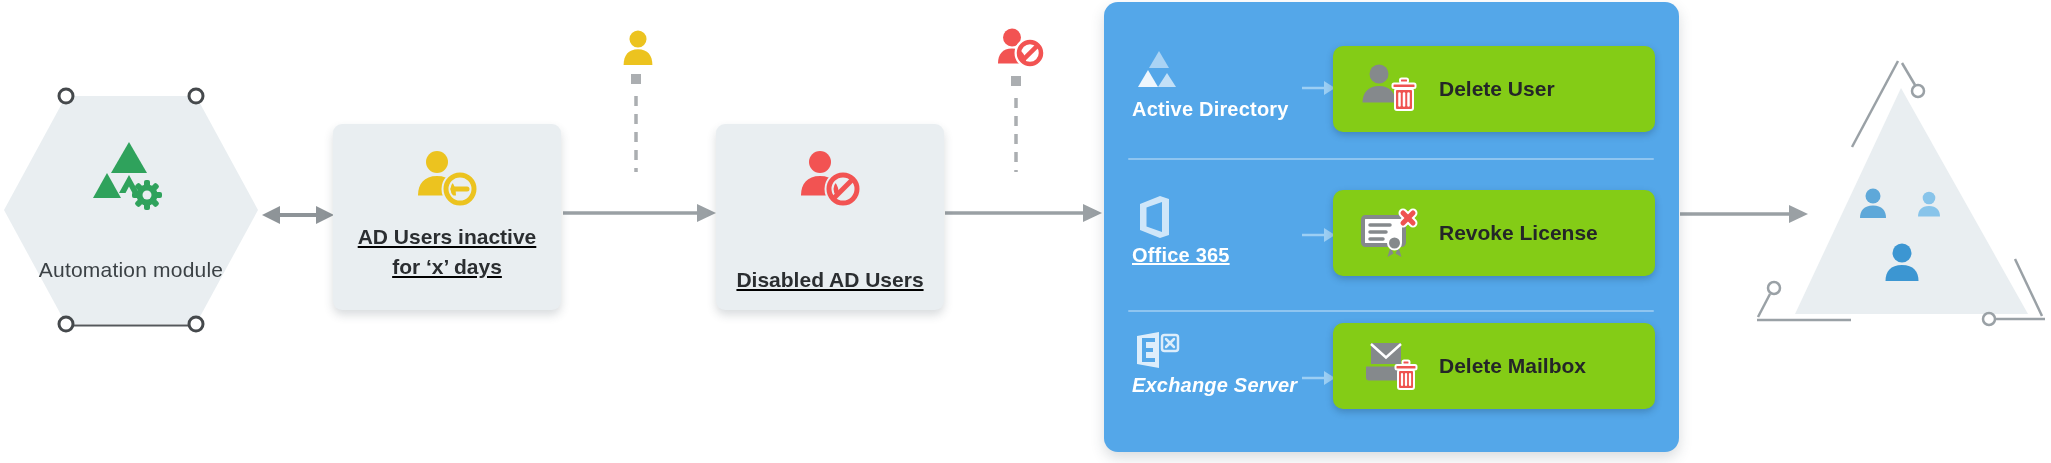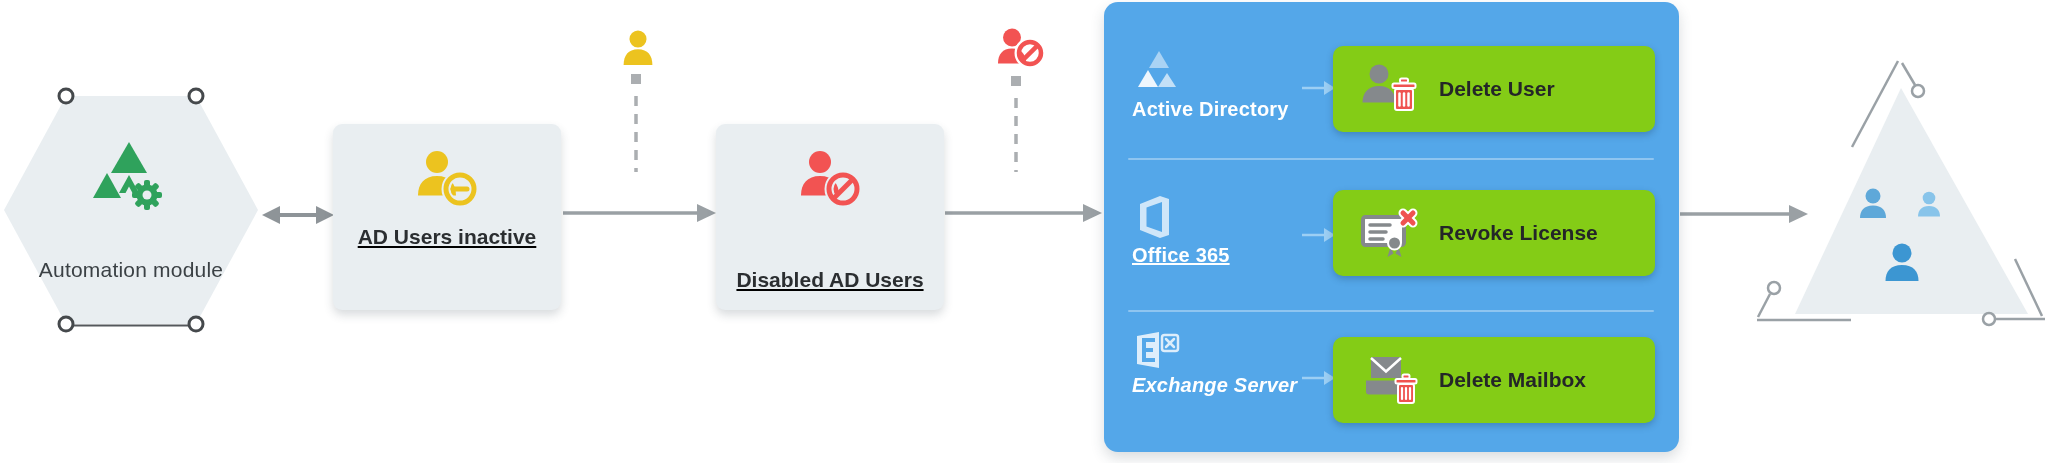--- a/index.html
+++ b/index.html
@@ -133,20 +133,21 @@
       <g fill="#ecc31f">
         <circle cx="22" cy="14" r="11"></circle>
         <path d="M22,28 C9,28 3,36 3,47.5 H41 C41,36 35,28 22,28 Z"></path>
       </g>
       <circle cx="45" cy="41" r="14" fill="none" stroke="#e9eef1" stroke-width="9"></circle>
       <circle cx="45" cy="41" r="14" fill="none" stroke="#ecc31f" stroke-width="5"></circle>
       <line x1="38" y1="41" x2="52" y2="41" stroke="#ecc31f" stroke-width="5" stroke-linecap="round"></line>
     </svg>
     <div class="box-text">
       <div>AD Users inactive</div>
+      <div>for ‘x’ days</div>
     </div>
   </div>
 
   <svg class="abs" style="left:622px;top:29px" width="32" height="38" viewBox="0 0 24 28">
     <g fill="#ecc31f">
       <circle cx="12" cy="7.2" r="6.4"></circle>
       <path d="M12,15 C4.6,15 1.2,19.8 1.2,26.8 H22.8 C22.8,19.8 19.4,15 12,15 Z"></path>
     </g>
   </svg>
 
@@ -254,21 +255,21 @@
       <g stroke="#ffffff" opacity="0.8" stroke-width="2.5" stroke-linecap="round">
         <line x1="32" y1="9" x2="40" y2="17"></line>
         <line x1="40" y1="9" x2="32" y2="17"></line>
       </g>
     </svg>
     <div class="service-label" style="top:372px;font-style:italic;">Exchange Server</div>
     <svg class="abs" style="left:196px;top:364px" width="36" height="24" viewBox="0 0 36 24">
       <line x1="2" y1="12" x2="24" y2="12" stroke="#9ccff4" stroke-width="2.5"></line>
       <polygon points="24,5 35,12 24,19" fill="#9ccff4"></polygon>
     </svg>
-    <div class="action-card" style="top:335px;">
+    <div class="action-card" style="top:321px;">
       <svg class="card-icon" width="60" height="52" viewBox="0 0 60 52">
         <rect x="12" y="3" width="30" height="21" fill="#85898c"></rect>
         <path d="M12,4 L27,17.5 L42,4" fill="none" stroke="#ffffff" stroke-width="2.5"></path>
         <path d="M7,26.5 H47 V37.5 A3,3 0 0 1 44,40.5 H10 A3,3 0 0 1 7,37.5 Z" fill="#85898c"></path>
         <g fill="#ef5350" stroke="#ffffff" stroke-width="2">
           <rect x="39" y="30" width="16" height="19" rx="2"></rect>
           <rect x="36.5" y="25" width="21" height="4.5" rx="1.5"></rect>
           <rect x="43.5" y="20.5" width="7" height="4" rx="1.5"></rect>
         </g>
         <g stroke="#ffffff" stroke-width="2.2" stroke-linecap="round">

